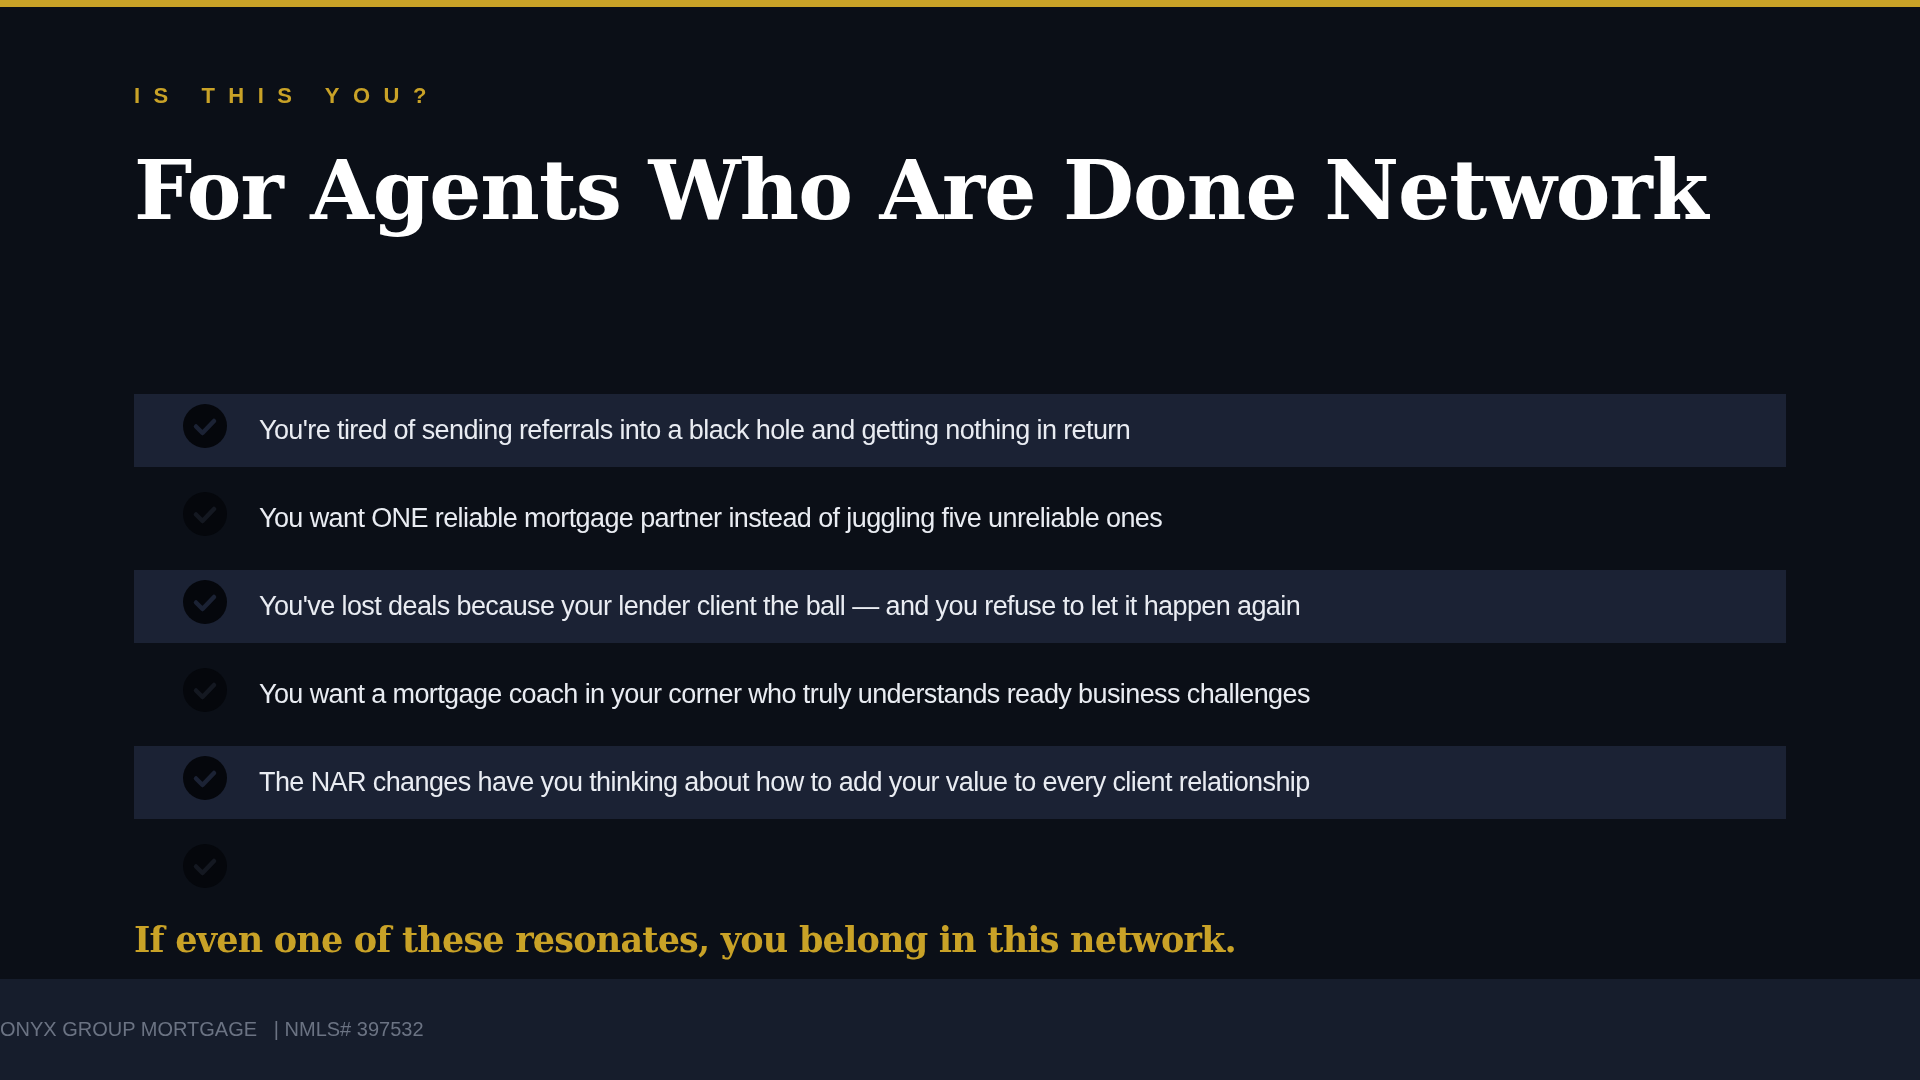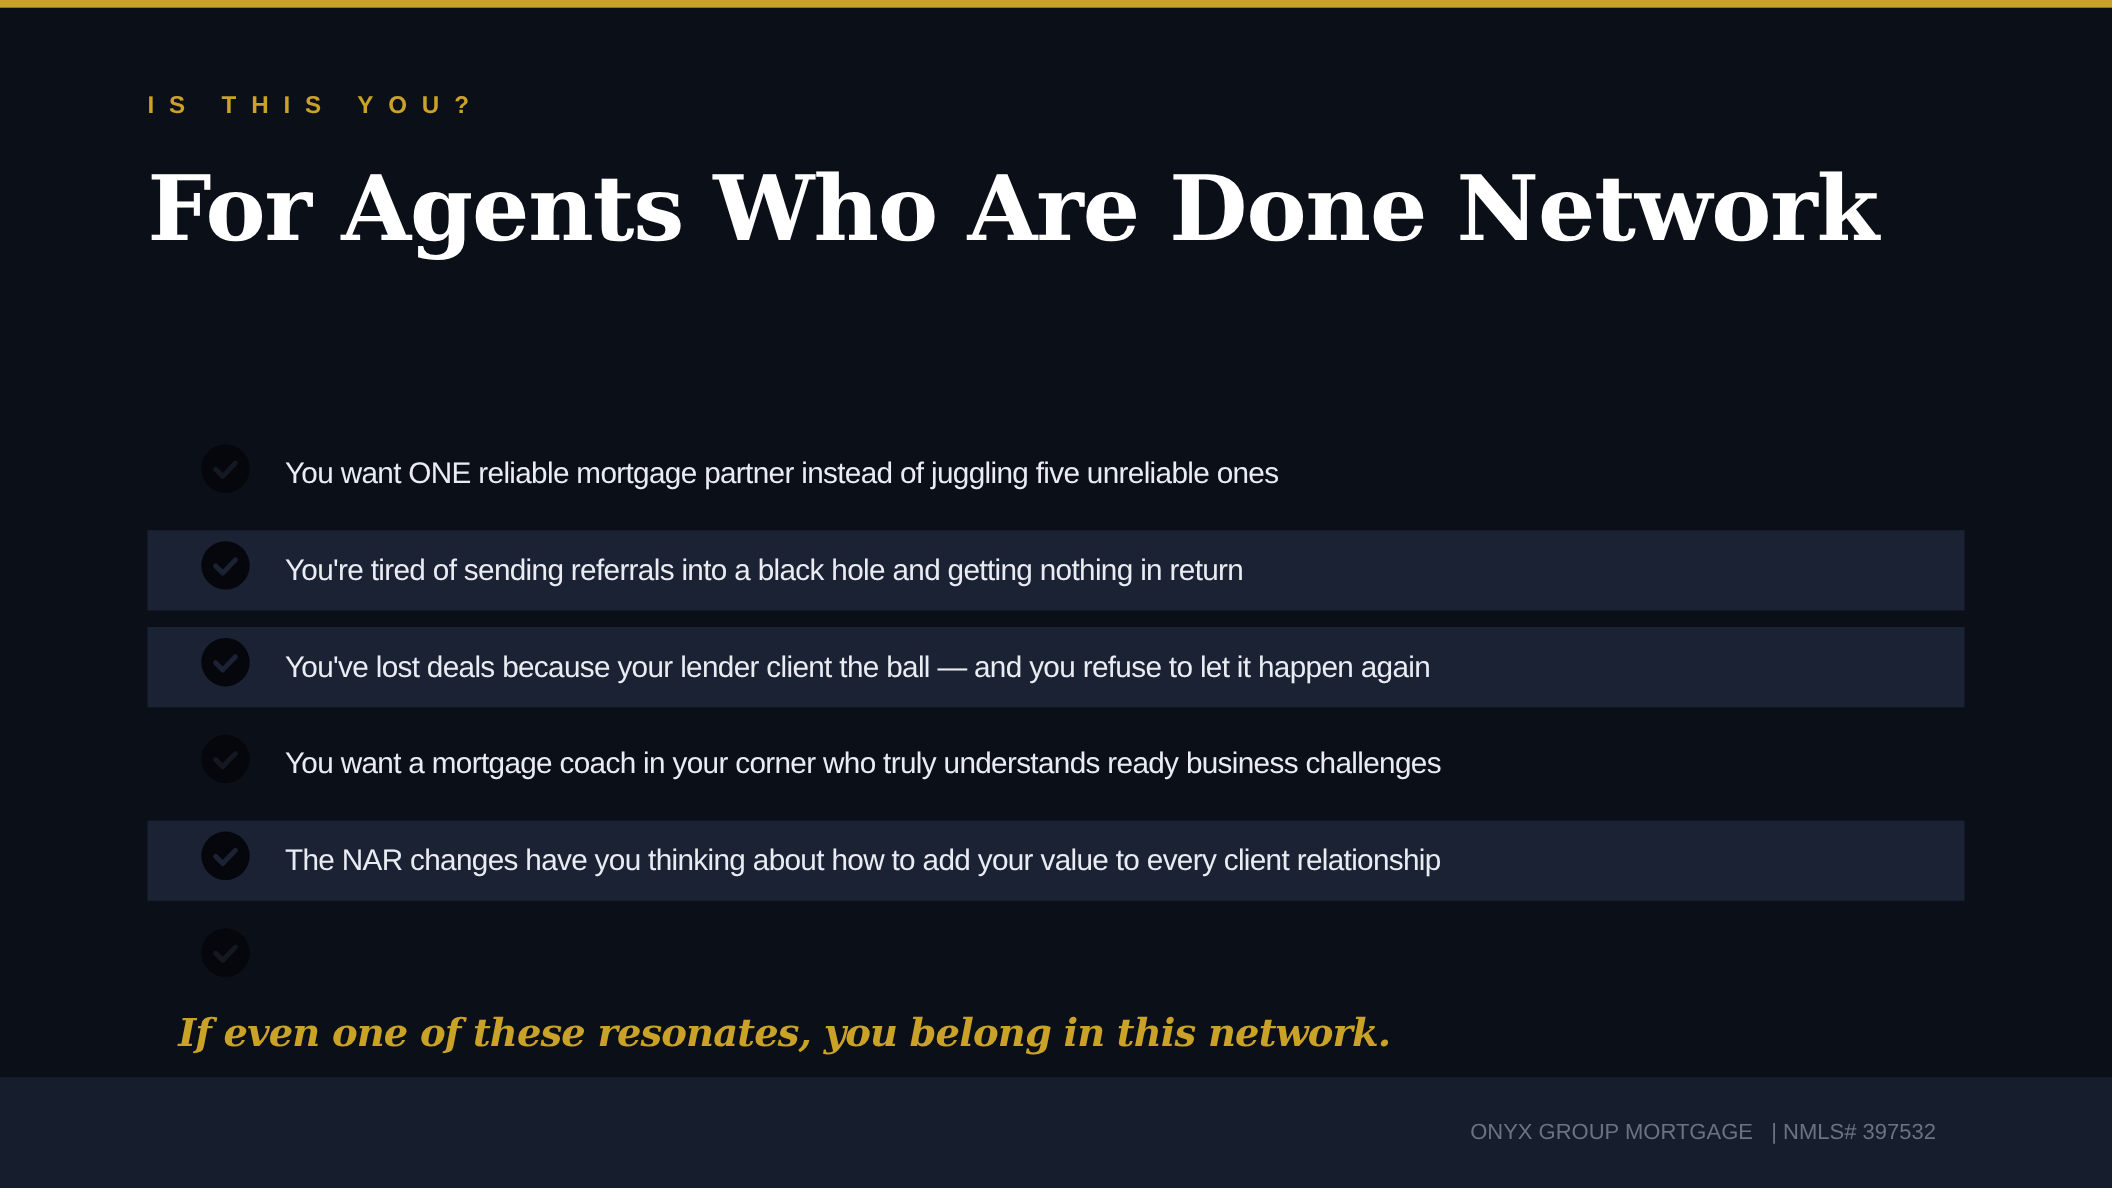--- a/index.html
+++ b/index.html
@@ -67,72 +67,70 @@
       line-height: 73px;
       font-family: "Liberation Sans", sans-serif;
       font-size: 27px;
       color: #e9ecf2;
       letter-spacing: -0.6px;
       white-space: nowrap;
     }
     .tagline {
       position: absolute; left: 134px; top: 912px;
       font-family: "DejaVu Serif", serif;
-      font-style: italic;
       font-weight: bold;
       font-size: 35px;
       line-height: 56px;
       color: #c9a227;
       letter-spacing: -0.8px;
       white-space: nowrap;
-      margin-left: 28px;
     }
     .footer {
       position: absolute; left: 0; top: 979px;
       width: 1920px; height: 101px;
       background: #161d2c;
     }
     .footer-text {
       position: absolute; left: 0; top: 0;
       width: 1760px;
-      text-align: right;
+      text-align: left;
       line-height: 101px;
       font-family: "Liberation Sans", sans-serif;
       font-size: 20px;
       color: #6b7383;
       white-space: pre;
     }
   </style>
 </head>
 <body>
 
 <div class="top-bar"></div>
 
 <div class="eyebrow">IS THIS YOU?</div>
 
 <h1 class="headline">
   <span>For Agents Who Are Done Network</span>
 </h1>
 
 <ul class="checklist">
+  <li class="check-row shaded">
+    <span class="check-icon">
+      <svg viewBox="0 0 44 44">
+          <polyline points="13,22.5 19.5,29 31,17" fill="none" stroke="#1b2234" stroke-width="4.5" stroke-linecap="round" stroke-linejoin="round"></polyline>
+        </svg>
+    </span>
+    <span class="check-text">You're tired of sending referrals into a black hole and getting nothing in return</span>
+  </li>
   <li class="check-row">
     <span class="check-icon">
       <svg viewBox="0 0 44 44">
           <polyline points="13,22.5 19.5,29 31,17" fill="none" stroke="#141821" stroke-width="4.5" stroke-linecap="round" stroke-linejoin="round"></polyline>
         </svg>
     </span>
     <span class="check-text">You want ONE reliable mortgage partner instead of juggling five unreliable ones</span>
-  </li>
-  <li class="check-row shaded">
-    <span class="check-icon">
-      <svg viewBox="0 0 44 44">
-          <polyline points="13,22.5 19.5,29 31,17" fill="none" stroke="#1b2234" stroke-width="4.5" stroke-linecap="round" stroke-linejoin="round"></polyline>
-        </svg>
-    </span>
-    <span class="check-text">You're tired of sending referrals into a black hole and getting nothing in return</span>
   </li>
   <li class="check-row shaded">
     <span class="check-icon">
       <svg viewBox="0 0 44 44">
           <polyline points="13,22.5 19.5,29 31,17" fill="none" stroke="#1b2234" stroke-width="4.5" stroke-linecap="round" stroke-linejoin="round"></polyline>
         </svg>
     </span>
     <span class="check-text">You've lost deals because your lender client the ball — and you refuse to let it happen again</span>
   </li>
   <li class="check-row">

